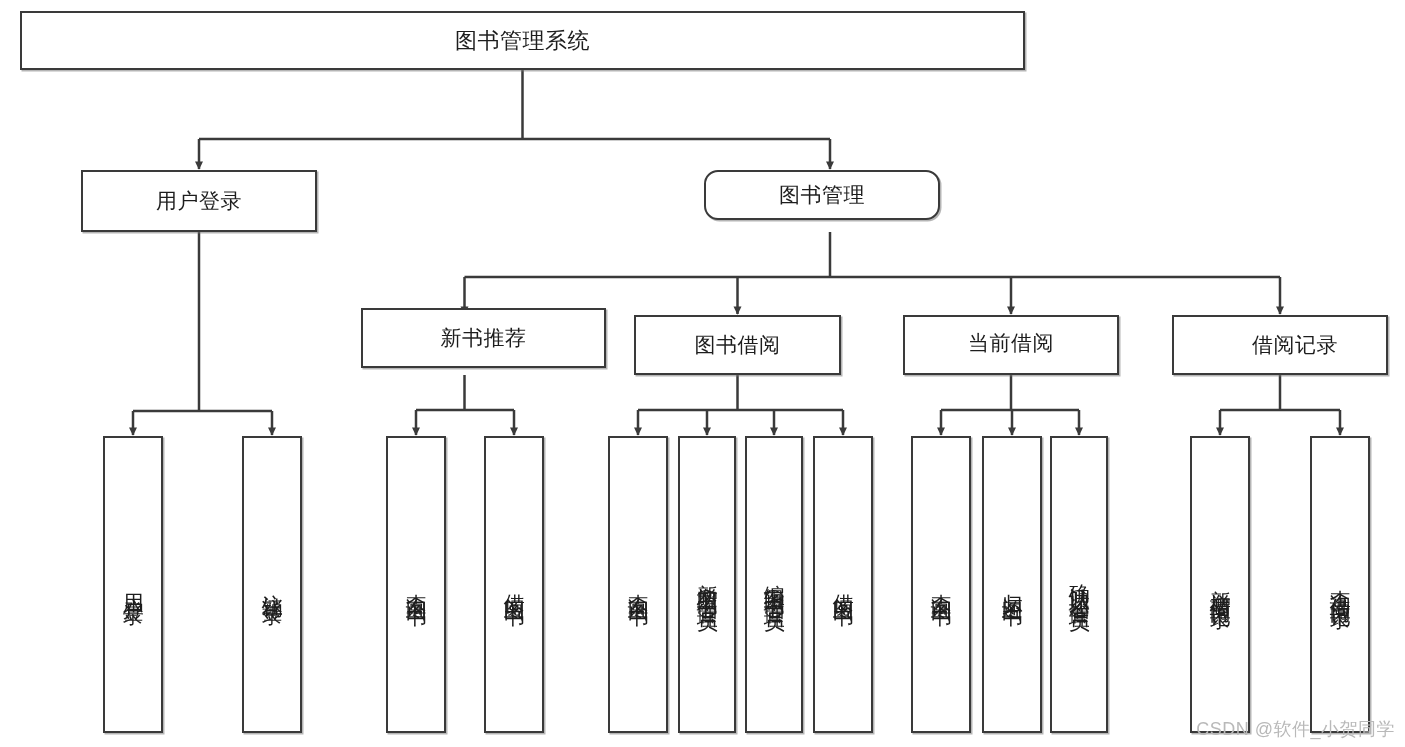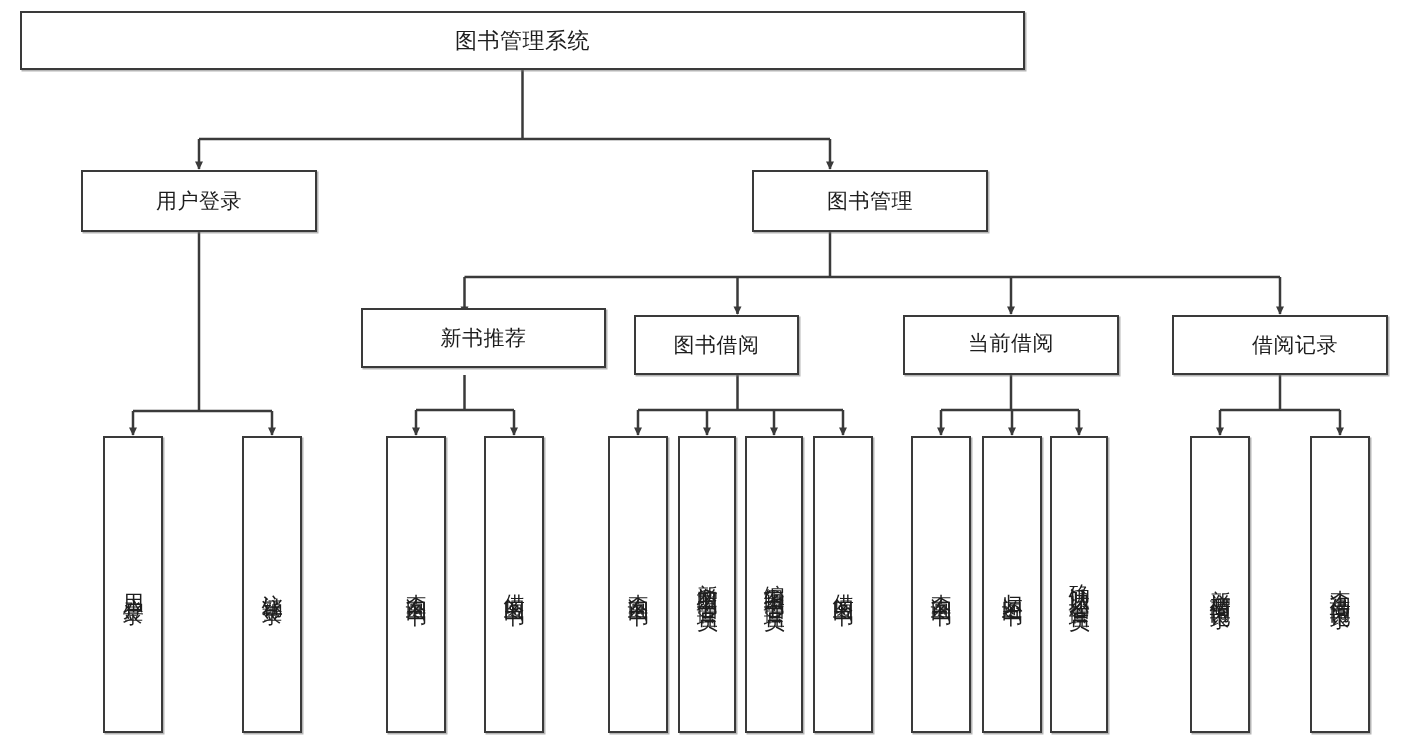--- a/index.html
+++ b/index.html
@@ -111,27 +111,27 @@
         <path d="M1340,410 L1340,435" stroke="#3a3a3a" stroke-width="2.5" fill="none" marker-end="url(#arrowhead)"></path>
       </g>
   </svg>
   <div id="node-layer">
       <div class="node-box root" style="left: 20px; top: 11px; width: 1005px; height: 59px;">
         <span class="node-label">图书管理系统</span>
       </div>
       <div class="node-box" style="left: 81px; top: 170px; width: 236px; height: 62px;">
         <span class="node-label">用户登录</span>
       </div>
-      <div class="node-box" style="left: 752px; top: 170px; width: 236px; height: 62px;">
+      <div class="node-box" style="left: 704px; top: 170px; width: 236px; height: 50px; border-radius: 14px;">
         <span class="node-label">图书管理</span>
       </div>
       <div class="node-box" style="left: 361px; top: 308px; width: 245px; height: 60px;">
         <span class="node-label">新书推荐</span>
       </div>
-      <div class="node-box" style="left: 634px; top: 315px; width: 165px; height: 60px;">
+      <div class="node-box" style="left: 634px; top: 315px; width: 207px; height: 60px;">
         <span class="node-label">图书借阅</span>
       </div>
       <div class="node-box" style="left: 903px; top: 315px; width: 216px; height: 60px; font-family: Liberation Mono, monospace;">
         <span class="node-label">当前借阅</span>
       </div>
       <div class="node-box" style="left: 1172px; top: 315px; width: 216px; height: 60px; padding-left: 30px;">
         <span class="node-label">借阅记录</span>
       </div>
       <div class="node-box vertical" style="left: 103px; top: 436px; width: 60px; height: 297px;">
         <span class="node-label">用户登录</span>
@@ -166,13 +166,14 @@
       <div class="node-box vertical" style="left: 1050px; top: 436px; width: 58px; height: 297px;">
         <span class="node-label">确认归还（管理员）</span>
       </div>
       <div class="node-box vertical" style="left: 1190px; top: 436px; width: 60px; height: 297px;">
         <span class="node-label">新增借阅记录</span>
       </div>
       <div class="node-box vertical" style="left: 1310px; top: 436px; width: 60px; height: 297px;">
         <span class="node-label">查询借阅记录</span>
       </div>
     </div>
+  <div class="watermark">CSDN @软件_小贺同学</div>
 </div>
 
 </body></html>

